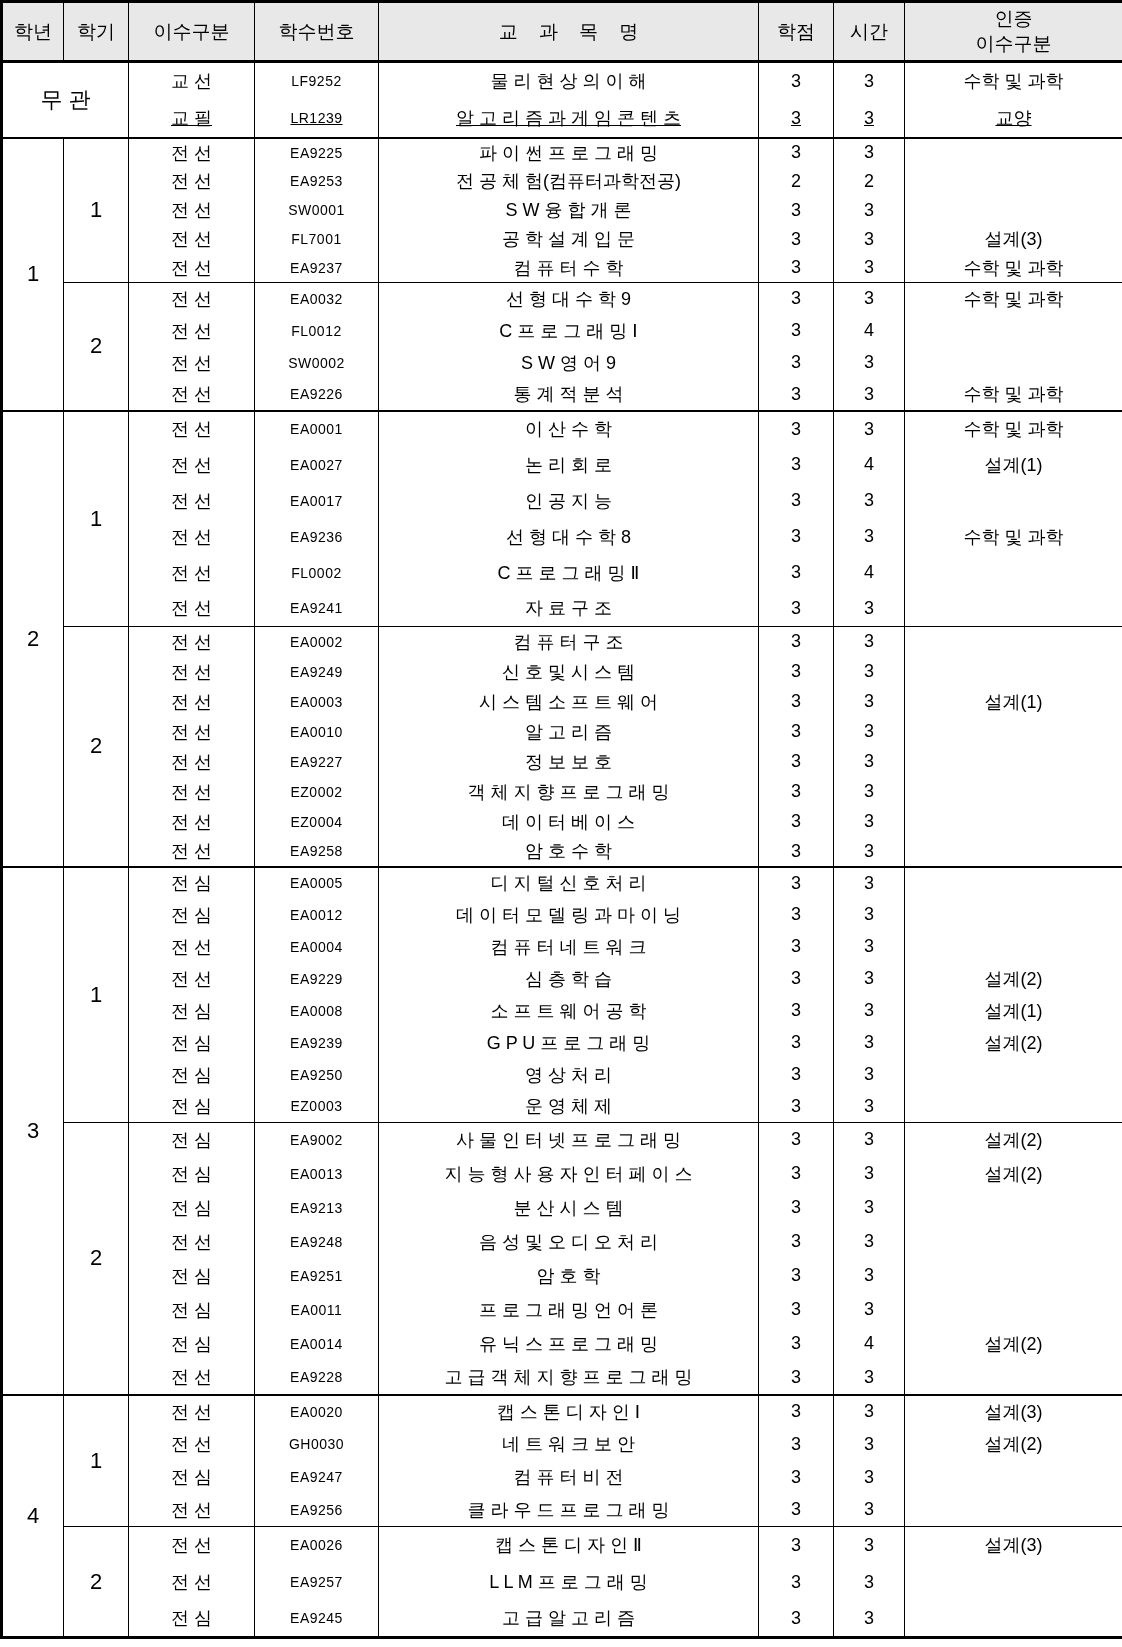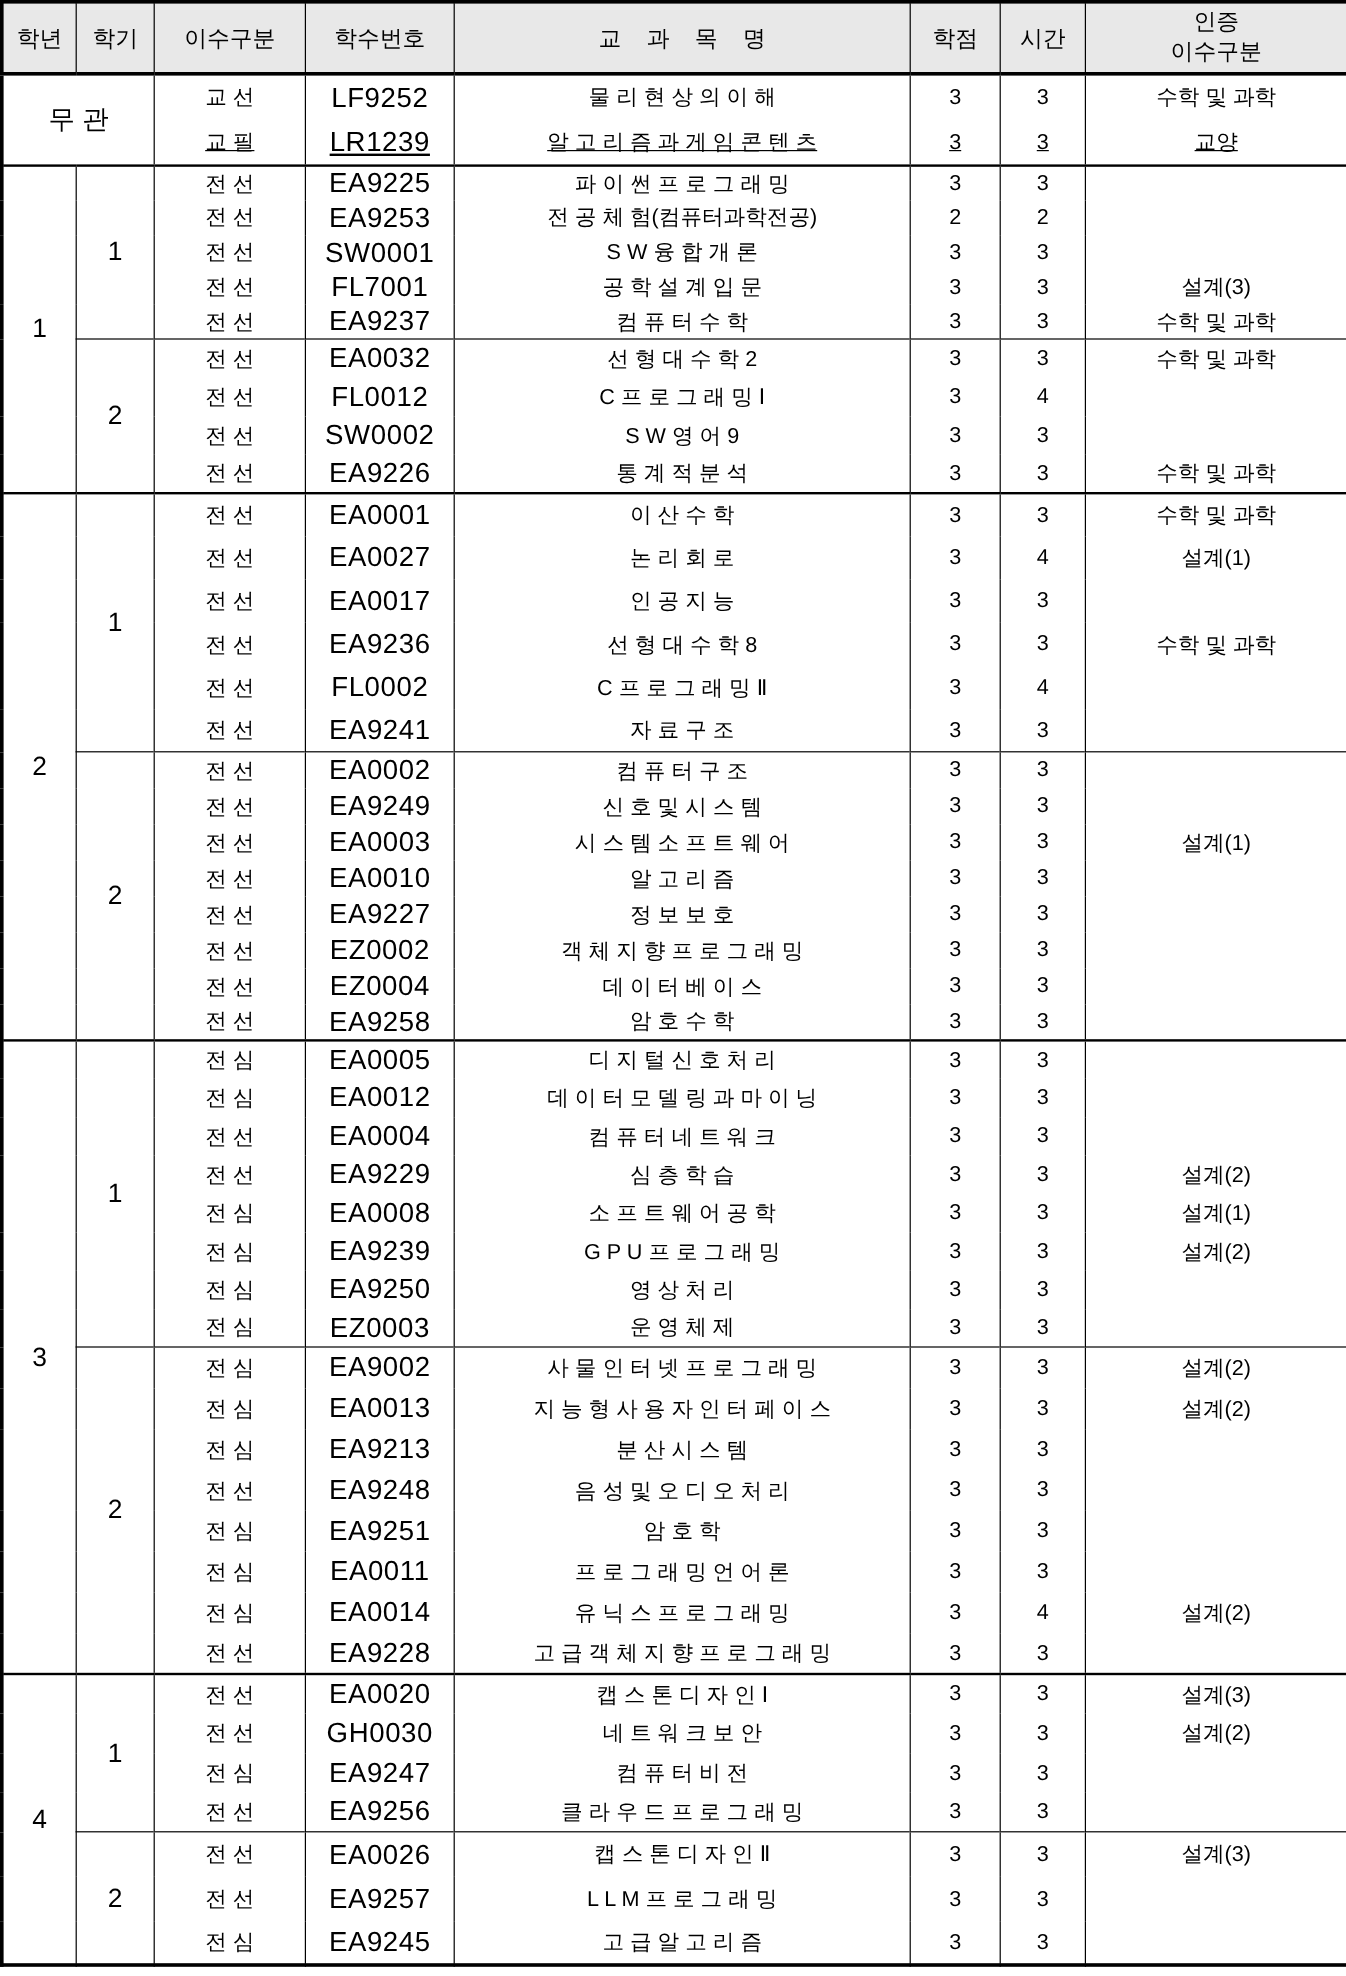--- a/index.html
+++ b/index.html
@@ -30,21 +30,21 @@
     border-right:1px solid #000;
     border-top:none;
     border-bottom:none;
     font-size:18px;
     text-align:center;
     vertical-align:middle;
     padding:0;
     white-space:nowrap;
     overflow:hidden;
   }
-  td.c-code{font-size:23px;letter-spacing:0.5px;}
+  td.c-code{font-size:14px;letter-spacing:0.5px;}
   td.c-year,td.c-sem{font-size:22px;}
   tr.sem-start td{border-top:1px solid #000;}
   tr.year-start td{border-top:2px solid #000;}
 </style>
 </head>
 <body>
 
 <div class="page">
   <table class="curriculum">
     <colgroup>
@@ -127,21 +127,21 @@
           <td class="c-code">EA9237</td>
           <td class="c-name">컴 퓨 터 수 학</td>
           <td class="c-credit">3</td>
           <td class="c-hour">3</td>
           <td class="c-cert">수학 및 과학</td>
         </tr>
         <tr class="sem-start" style="height: 32px;">
           <td class="c-sem" rowspan="4">2</td>
           <td class="c-type">전 선</td>
           <td class="c-code">EA0032</td>
-          <td class="c-name">선 형 대 수 학 2</td>
+          <td class="c-name">선 형 대 수 학 9</td>
           <td class="c-credit">3</td>
           <td class="c-hour">3</td>
           <td class="c-cert">수학 및 과학</td>
         </tr>
         <tr style="height: 32px;">
           <td class="c-type">전 선</td>
           <td class="c-code">FL0012</td>
           <td class="c-name">C 프 로 그 래 밍 Ⅰ</td>
           <td class="c-credit">3</td>
           <td class="c-hour">4</td>

